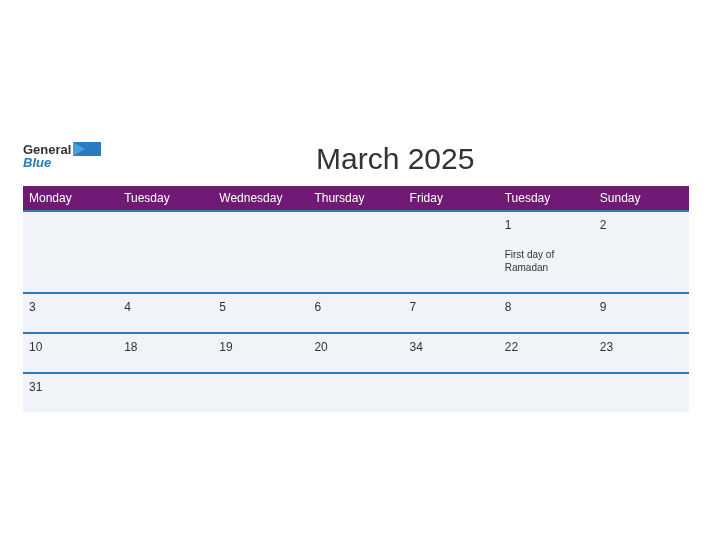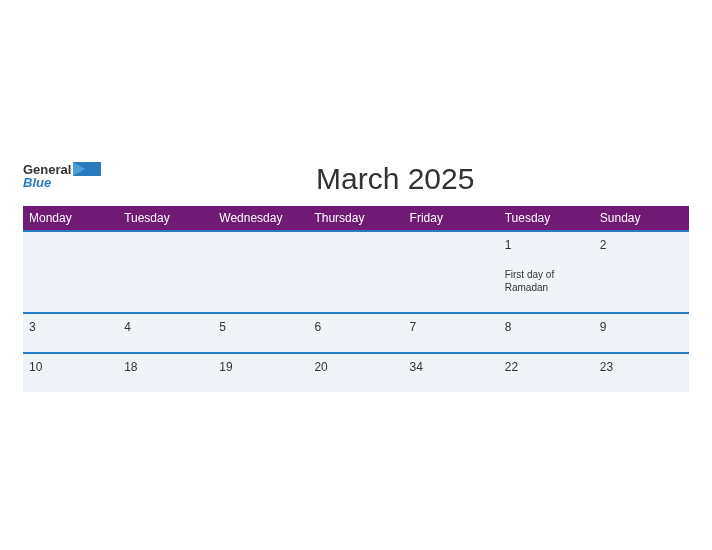--- a/index.html
+++ b/index.html
@@ -191,15 +191,26 @@
           <td>
             <span class="day-num">34</span>
           </td>
           <td>
             <span class="day-num">22</span>
           </td>
           <td>
             <span class="day-num">23</span>
           </td>
         </tr>
+        <tr>
+          <td>
+            <span class="day-num">31</span>
+          </td>
+          <td class="empty-cell"></td>
+          <td class="empty-cell"></td>
+          <td class="empty-cell"></td>
+          <td class="empty-cell"></td>
+          <td class="empty-cell"></td>
+          <td class="empty-cell"></td>
+        </tr>
       </tbody>
   </table>
 </div>
 
 </body></html>

